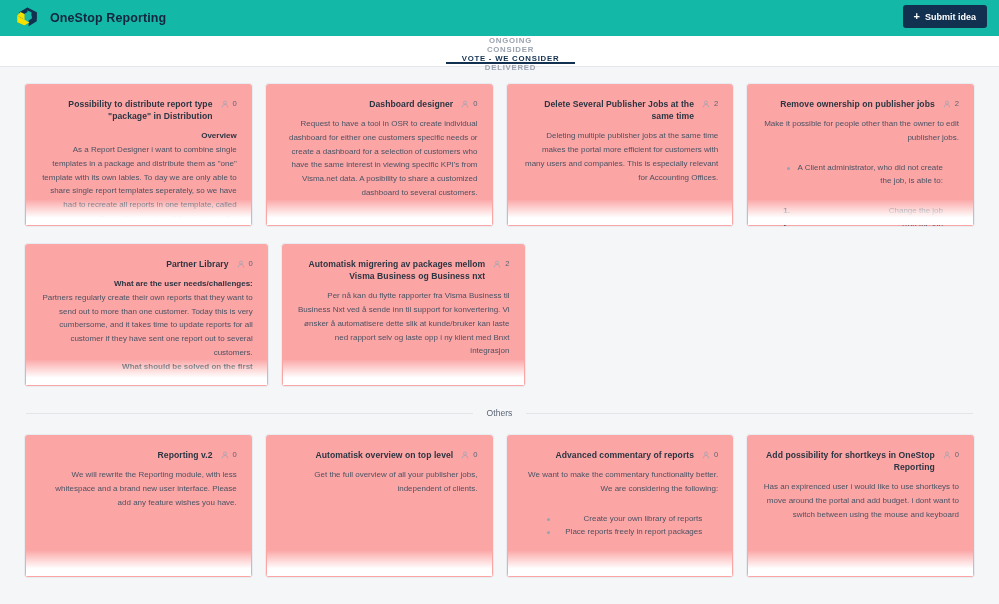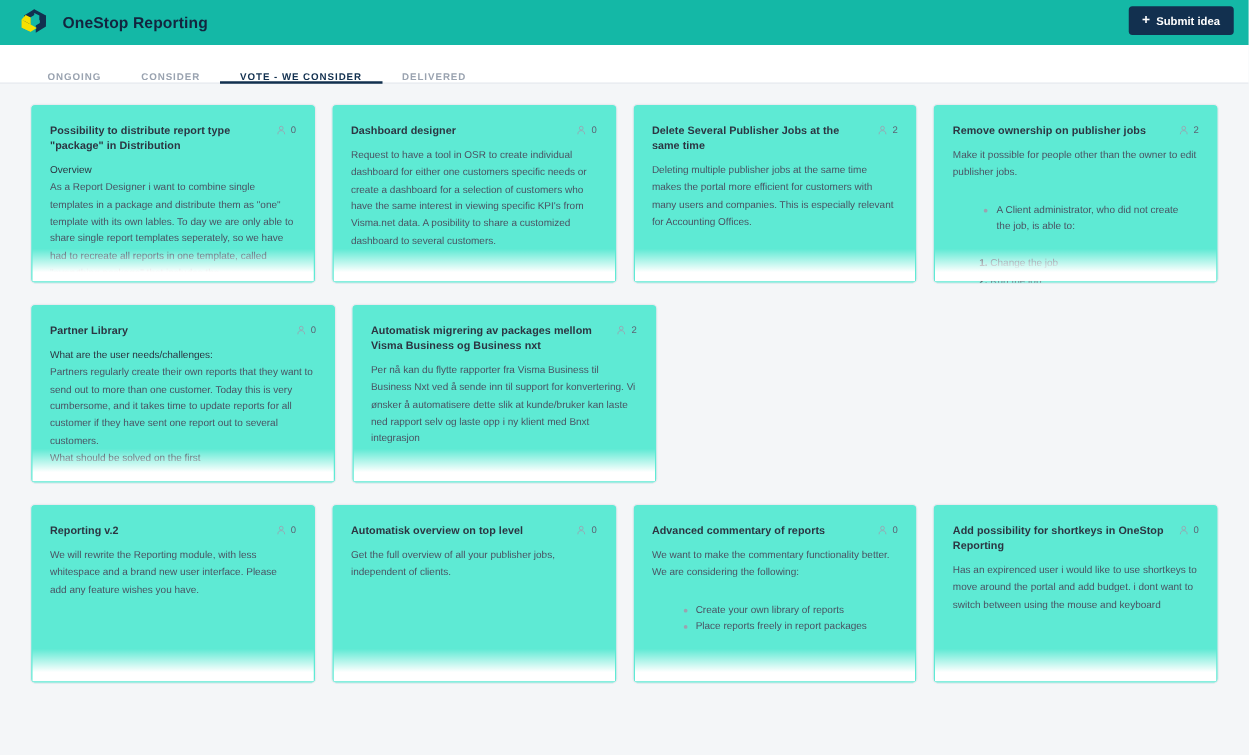--- a/index.html
+++ b/index.html
@@ -74,22 +74,23 @@
     white-space: nowrap;
   }
   .plus { font-size: 11px; font-weight: bold; line-height: 1; position: relative; top: -.5px; }
 
   
   .tabbar {
     height: 31px;
     background: #ffffff;
     border-bottom: 1px solid #e4e8ed;
     display: flex;
-    align-items: flex-end;
+    align-items: center;
     padding-left: 22px;
+    flex-direction: column;
   }
   .tab {
     display: flex;
     align-items: center;
     font-size: 7.8px;
     font-weight: bold;
     letter-spacing: .75px;
     color: #9aa3b0;
     padding: 0 0 0 0;
     margin-right: 0;
@@ -112,28 +113,29 @@
     padding: 0 24px;
   }
   .row {
     display: flex;
     gap: 12px;
     margin-top: 16px;
   }
   .card {
     flex: 1 1 0;
     min-width: 0;
-    background: #5eead4;
+    background: #fca5a5;
     border: 1px solid #e8ebef;
     border-radius: 4px;
     height: 144px;
     padding: 14px 15px 0 15px;
     overflow: hidden;
     position: relative;
     cursor: pointer;
+    text-align: right;
   }
   .card-head {
     display: flex;
     align-items: flex-start;
     justify-content: space-between;
     gap: 8px;
     margin-bottom: 7px;
   }
   .card-title {
     font-size: 8.6px;
@@ -149,21 +151,21 @@
     align-items: center;
     gap: 4px;
     flex: none;
     padding-top: 1px;
   }
   .person-icon { width: 8px; height: 8px; display: block; }
   .vote-count { font-size: 7.6px; color: #5b6474; }
 
   .card-body { font-size: 8px; color: #4a5363; line-height: 1.72; }
   .card-body p { margin: 0; }
-  .card-body .strong { font-weight: normal; color: #2c3542; }
+  .card-body .strong { font-weight: bold; color: #2c3542; }
   .card-body ul, .card-body ol {
     margin: 16px; padding-left: 16px;
   }
   .card-body ul { list-style: none; padding-left: 9px; }
   .card-body ul li { position: relative; padding-left: 10px; }
   .card-body ul li::before {
     content: "";
     position: absolute;
     left: 0; top: 6px;
     width: 3px; height: 3px;
@@ -353,20 +355,25 @@
       <div class="card-body">
         <p>Per nå kan du flytte rapporter fra Visma Business til Business Nxt ved å sende inn til support for konvertering. Vi ønsker å automatisere dette slik at kunde/bruker kan laste ned rapport selv og laste opp i ny klient med Bnxt integrasjon</p>
       </div>
       <div class="fade"></div>
     </div>
 
     <div style="flex:1 1 0;"></div>
     <div style="flex:1 1 0;"></div>
   </div>
 
+  <div class="section-sep">
+    <span class="line"></span>
+    <span class="label">Others</span>
+    <span class="line"></span>
+  </div>
 
   <div class="row">
 
     <div class="card">
       <div class="card-head">
         <div class="card-title">Reporting v.2</div>
         <div class="votes">
           <svg class="person-icon" viewBox="0 0 16 16">
             <circle cx="8" cy="5" r="3" fill="none" stroke="#9aa3b0" stroke-width="1.4"></circle>
             <path d="M2.6 14.2 C2.6 10.6 5 9 8 9 C11 9 13.4 10.6 13.4 14.2" fill="none" stroke="#9aa3b0" stroke-width="1.4" stroke-linecap="round"></path>

